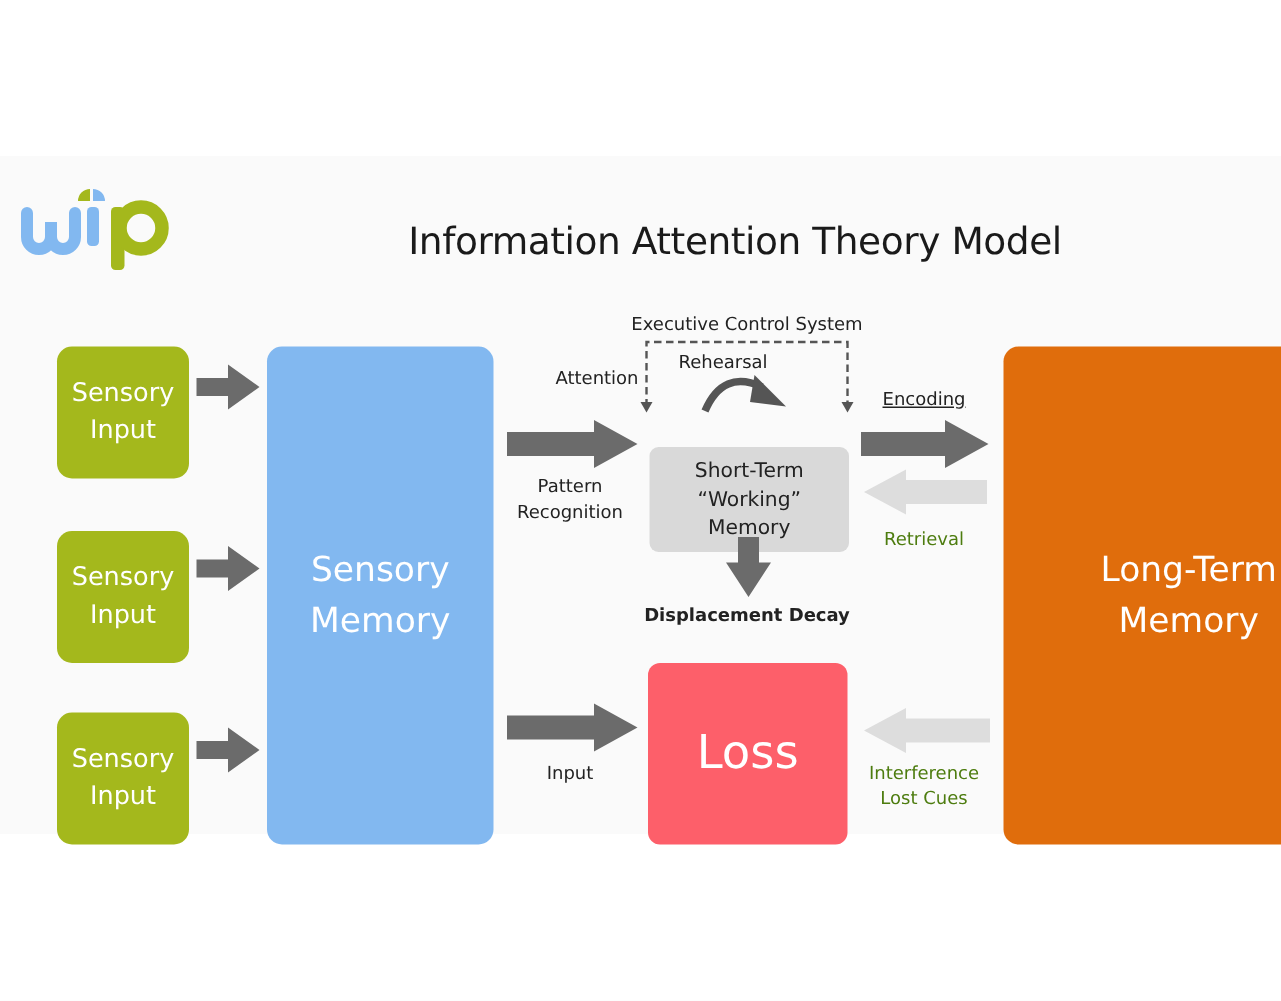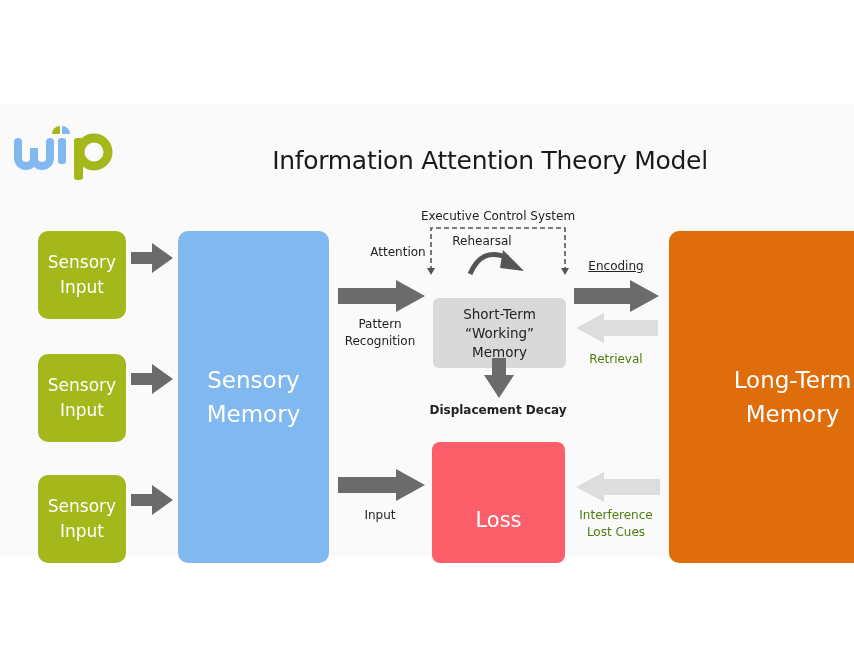--- a/index.html
+++ b/index.html
@@ -19,21 +19,21 @@
       font-size: 25px; color: #1a1a1a; letter-spacing: -0.3px;
       font-family: "DejaVu Sans", sans-serif;
     }
     .box {
       position: absolute; border-radius: 10px; color: #fff;
       display: flex; align-items: center; justify-content: center; text-align: center; margin-top: 20px;
     }
     .sensory-input { background: #a4b81c; width: 88px; height: 88px; left: 38px; font-size: 17px; line-height: 25px; }
     .sensory-memory { background: #82b8f0; left: 178px; top: 211px; width: 151px; height: 332px; font-size: 23px; line-height: 34px; }
     .stm { background: #d9d9d9; color: #222; left: 433px; top: 278px; width: 133px; height: 70px; font-size: 13.5px; line-height: 19px; border-radius: 6px; }
-    .loss { background: #fd5f6a; left: 432px; top: 422px; width: 133px; height: 121px; font-size: 21px; border-radius: 8px; align-items: flex-start; padding-top: 66px; box-sizing: border-box; }
+    .loss { background: #fd5f6a; left: 432px; top: 422px; width: 133px; height: 121px; font-size: 31px; border-radius: 8px; align-items: flex-start; padding-top: 42px; box-sizing: border-box; }
     .ltm { background: #e06d0c; left: 669px; top: 211px; width: 151px; height: 332px; font-size: 23px; line-height: 34px; padding-left: 48px; }
     .label { position: absolute; font-size: 12px; color: #222; text-align: center; line-height: 17px; }
     .label.faint { color: #4d7c0f; }
     svg.arrows { position: absolute; left: 0; top: 0; }
     .multi { white-space: pre-line; }
   </style>
 </head>
 <body>
 
 <div class="panel"></div>

